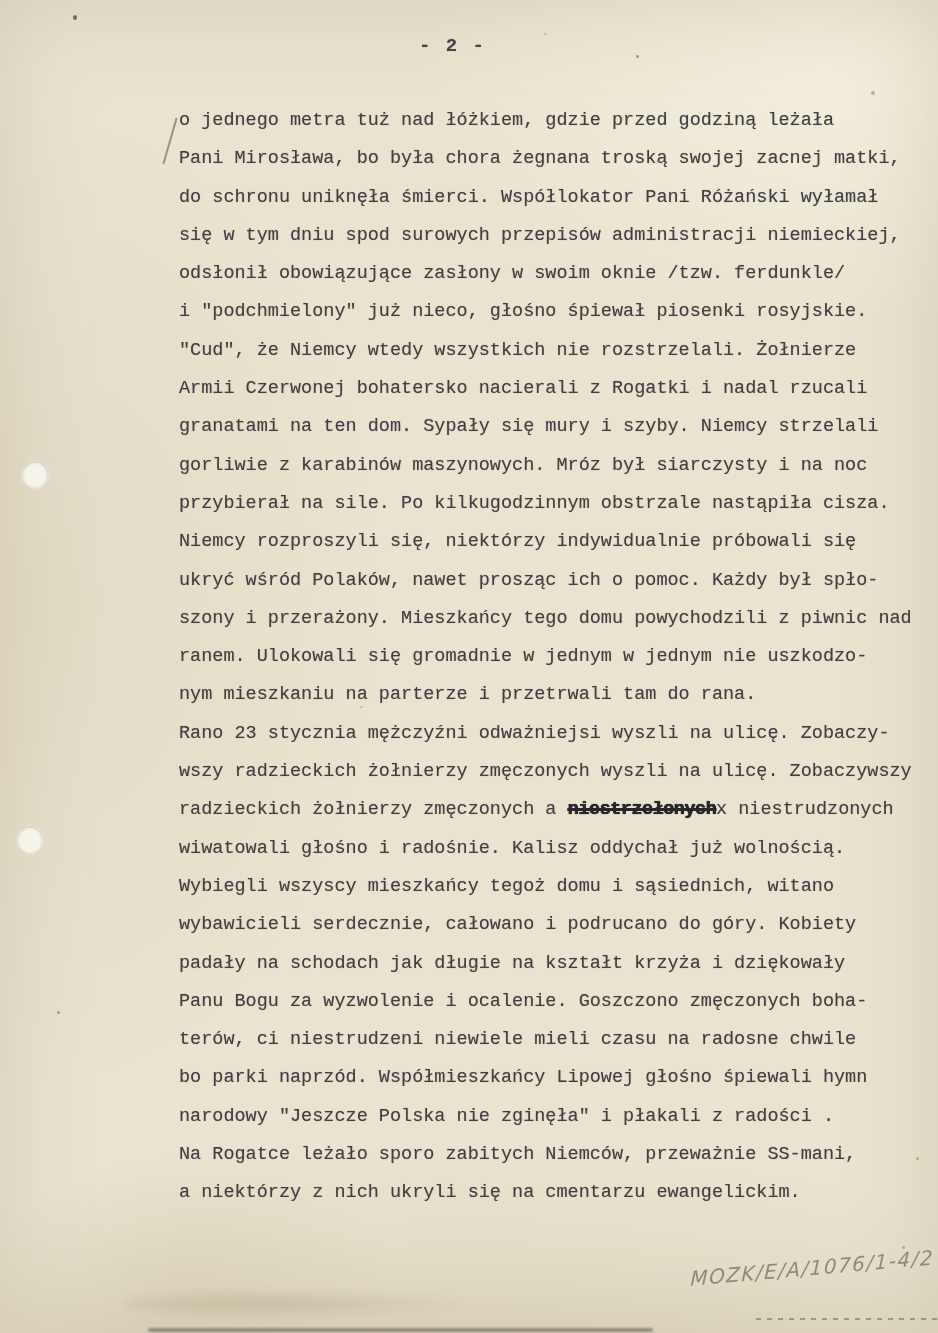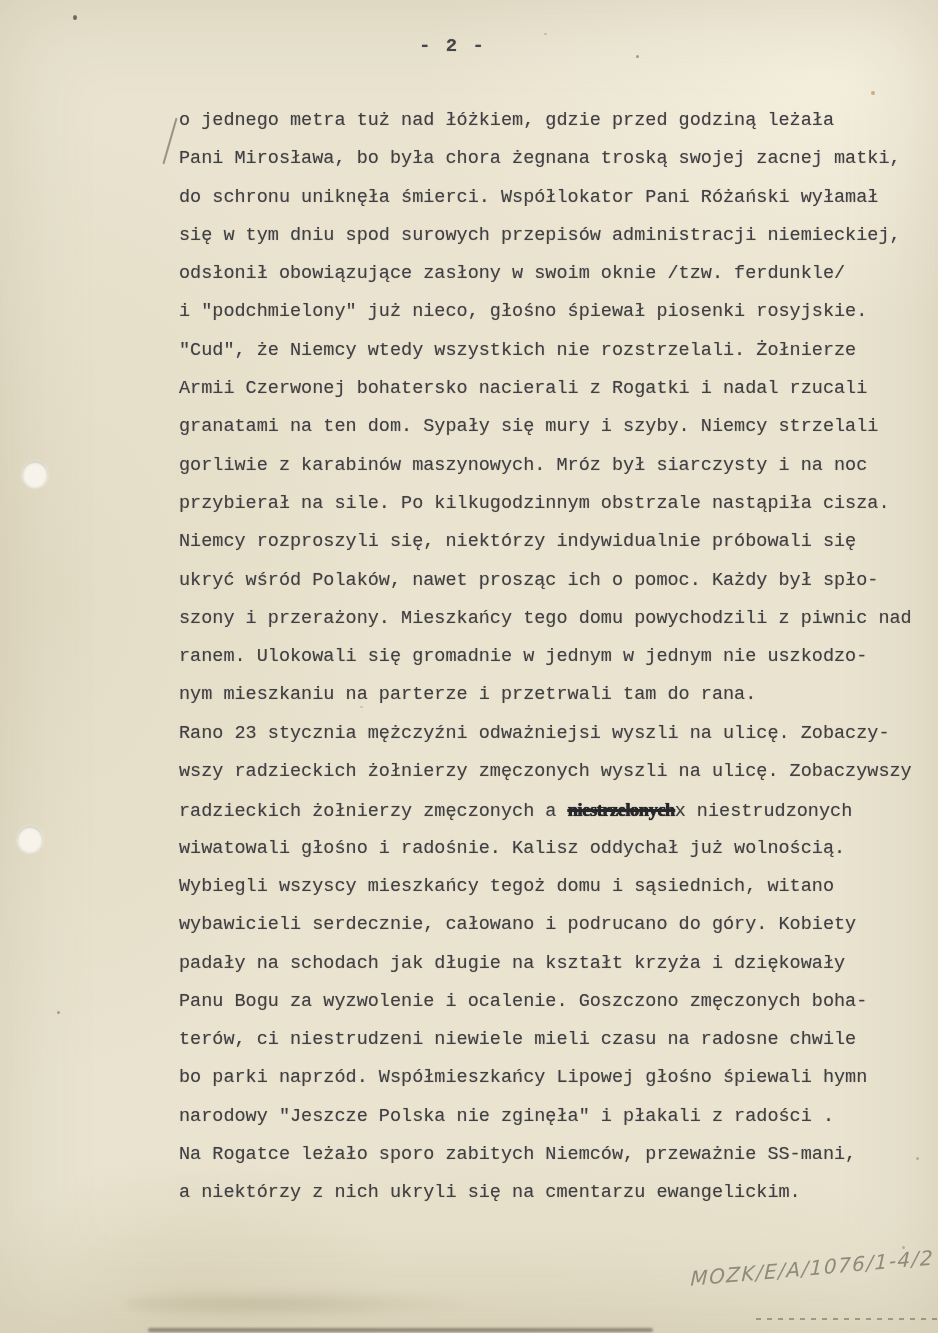--- a/index.html
+++ b/index.html
@@ -28,21 +28,20 @@
     font-size:18.5px;line-height:38.3px;
     color:#413f43;white-space:pre;
     text-shadow:0 0 1px rgba(58,56,60,.40);
   }
   .text-block .line{height:38.3px;}
   .struck{
     font-weight:700;color:#27262a;letter-spacing:-.5px;
     text-decoration:line-through;
     text-decoration-thickness:3px;
     text-shadow:0 0 1px #27262a,0.5px 0 0 #27262a;
-    font-family:Liberation Serif, serif;
   }
   .hole{
     position:absolute;border-radius:50%;
     background:#f6f4ea;
     box-shadow: inset 0 1px 3px rgba(90,84,66,.35), 0 0 2px rgba(255,255,255,.8);
   }
   .hole.h1{left:22px;top:461px;width:26px;height:27px;}
   .hole.h2{left:17px;top:826px;width:26px;height:27px;}
   .pencil-slash{
     position:absolute;left:169px;top:117px;width:2px;height:48px;

